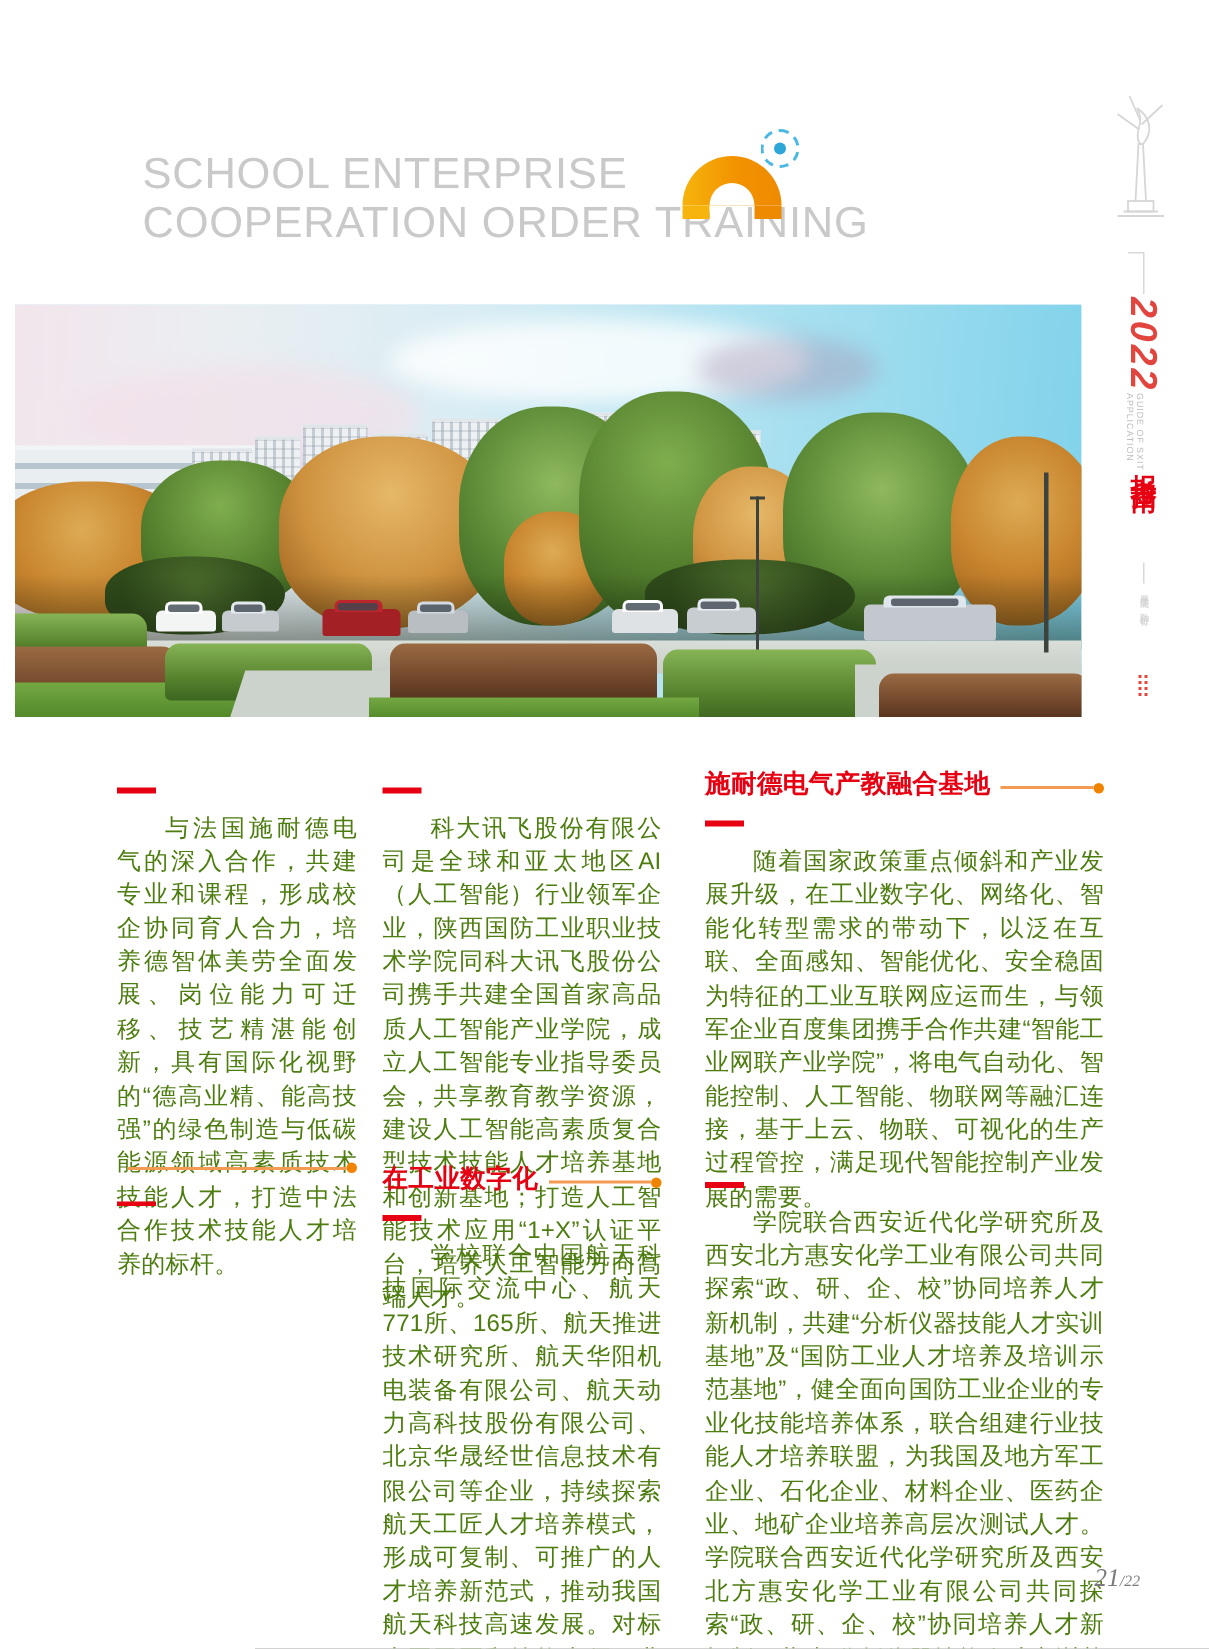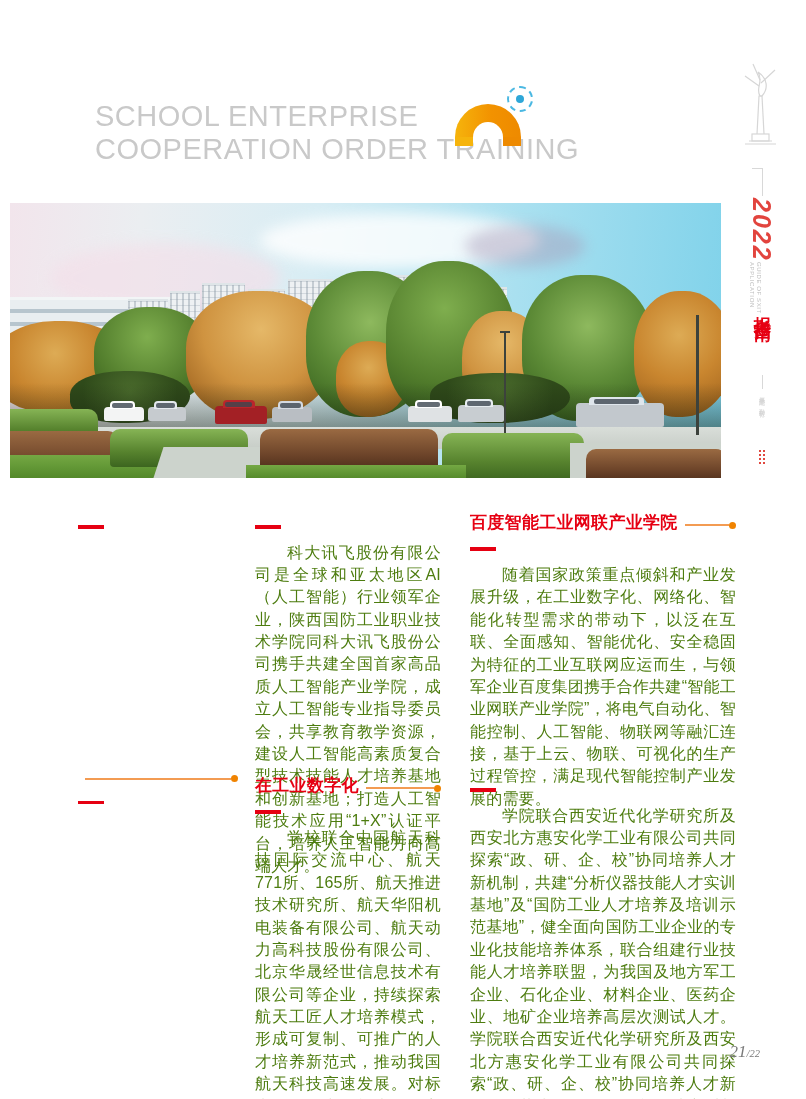--- a/index.html
+++ b/index.html
@@ -192,30 +192,31 @@
     <div class="hedge h-gr" style="left:432px;top:230px;width:142px;height:48px"></div>
     <div class="path" style="left:560px;top:240px;width:160px;height:40px"></div>
     <div class="hedge h-br" style="left:576px;top:246px;width:140px;height:34px"></div>
     <div class="grass" style="left:236px;top:262px;width:220px;height:16px"></div>
   </div>
 
   <div class="sections">
 
     <div class="sec" style="left:0;top:0;width:160px">
       <div class="sec-dash"></div>
+      <p class="sec-body">与法国施耐德电气的深入合作，共建专业和课程，形成校企协同育人合力，培养德智体美劳全面发展、岗位能力可迁移、技艺精湛能创新，具有国际化视野的“德高业精、能高技强”的绿色制造与低碳能源领域高素质技术技能人才，打造中法合作技术技能人才培养的标杆。</p>
     </div>
 
     <div class="sec" style="left:177px;top:0;width:186px">
       <div class="sec-dash"></div>
       <p class="sec-body">科大讯飞股份有限公司是全球和亚太地区AI（人工智能）行业领军企业，陕西国防工业职业技术学院同科大讯飞股份公司携手共建全国首家高品质人工智能产业学院，成立人工智能专业指导委员会，共享教育教学资源，建设人工智能高素质复合型技术技能人才培养基地和创新基地；打造人工智能技术应用“1+X”认证平台，培养人工智能方向高端人才。</p>
     </div>
 
     <div class="sec" style="left:392px;top:0;width:266px">
       <div class="sec-head">
-        <span class="sec-title" style="white-space:nowrap">百度智能工业网联产业学院</span>
+        <span class="sec-title" style="white-space:nowrap">施耐德电气产教融合基地</span>
         <span class="rule"></span>
           <span class="dotend"></span>
       </div>
       <div class="sec-dash"></div>
       <p class="sec-body">随着国家政策重点倾斜和产业发展升级，在工业数字化、网络化、智能化转型需求的带动下，以泛在互联、全面感知、智能优化、安全稳固为特征的工业互联网应运而生，与领军企业百度集团携手合作共建“智能工业网联产业学院”，将电气自动化、智能控制、人工智能、物联网等融汇连接，基于上云、物联、可视化的生产过程管控，满足现代智能控制产业发展的需要。</p>
     </div>
 
     <div class="sec" style="left:0;top:263px;width:160px">
       <div class="sec-head">
         <span class="rule"></span>

